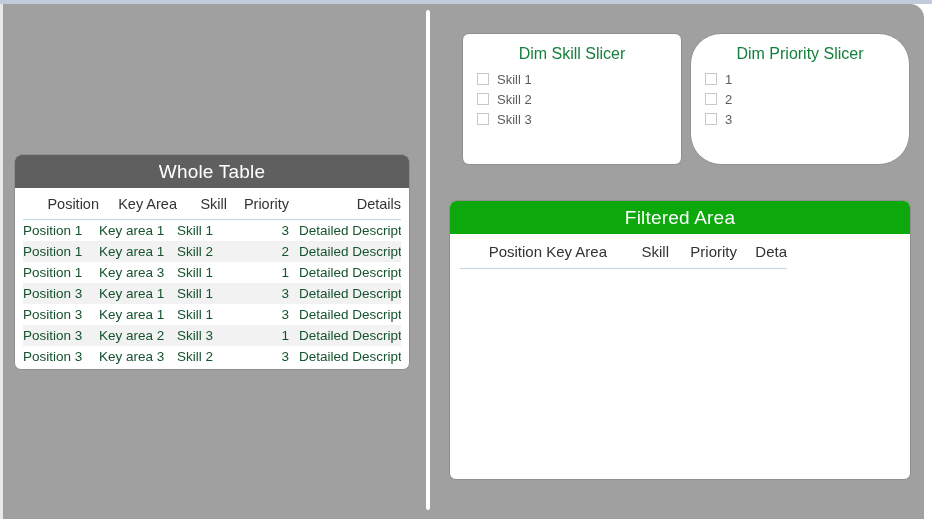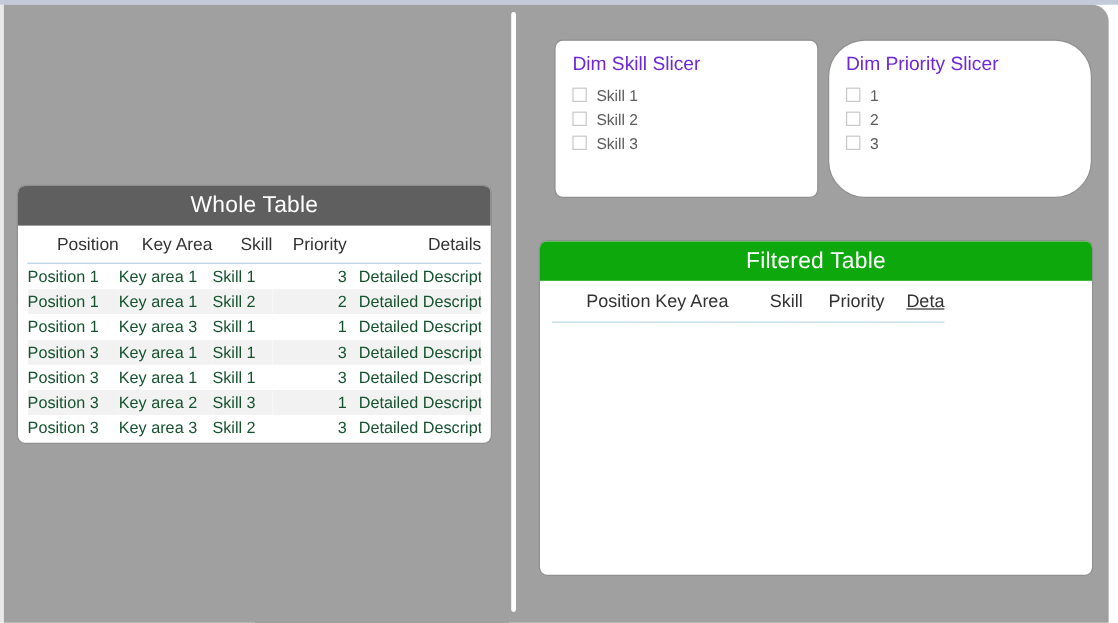--- a/index.html
+++ b/index.html
@@ -145,21 +145,21 @@
   }
   #filtered-table-card .grid-wrap { padding: 0 10px; }
   #filtered-table-card table.data-grid th {
     font-size: 15px;
     padding: 9px 0 8px 0;
   }
   .f-col-position { width: 82px; }
   .f-col-keyarea  { width: 65px; }
   .f-col-skill    { width: 62px; }
   .f-col-priority { width: 68px; }
-  .f-col-details  { width: 50px; text-decoration: underline; }
+  .f-col-details  { width: 50px; }
   .f-col-spacer   { width: auto; border-bottom: none !important; }
 
   
   #skill-slicer-card {
     left: 462px;
     top: 33px;
     width: 220px;
     height: 132px;
   }
   #priority-slicer-card {
@@ -167,22 +167,23 @@
     top: 33px;
     width: 220px;
     height: 132px;
     border-radius: 31px;
   }
   .slicer-inner {
     padding: 11px 14px 0 14px;
   }
   .slicer-header {
     font-size: 16px;
-    color: #6d28d9;
+    color: #15803d;
     margin-bottom: 6px;
+    text-align: center;
   }
   .slicer-item {
     display: flex;
     align-items: center;
     height: 20px;
     margin-bottom: 0px;
   }
   .slicer-checkbox {
     width: 12px;
     height: 12px;
@@ -310,21 +311,21 @@
       </div>
       <div class="slicer-item">
         <span class="slicer-checkbox"></span>
         <span class="slicer-label">3</span>
       </div>
     </div>
   </div>
 
   <div class="card" id="filtered-table-card">
     <div class="table-title-bar green-title">
-      <span class="title-text">Filtered Table</span>
+      <span class="title-text">Filtered Area</span>
     </div>
     <div class="grid-wrap">
       <table class="data-grid">
         <thead>
           <tr>
             <th class="f-col-position">Position</th>
             <th class="f-col-keyarea">Key Area</th>
             <th class="f-col-skill">Skill</th>
             <th class="f-col-priority">Priority</th>
             <th class="f-col-details">Deta</th>

